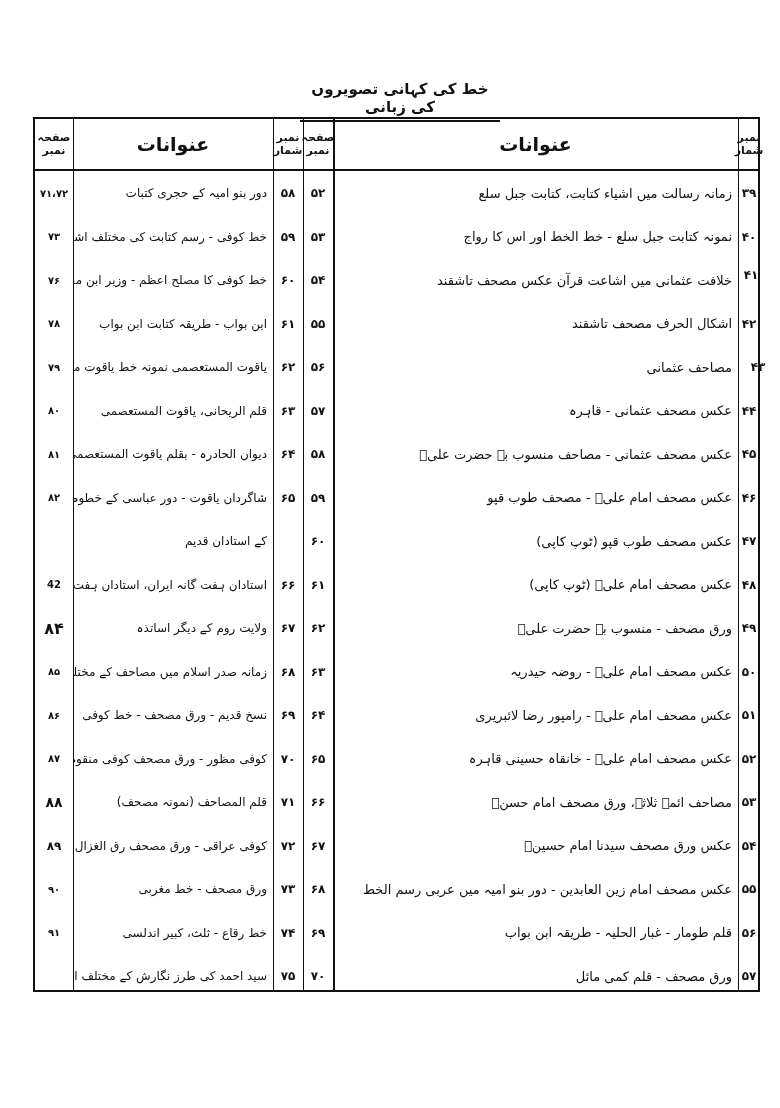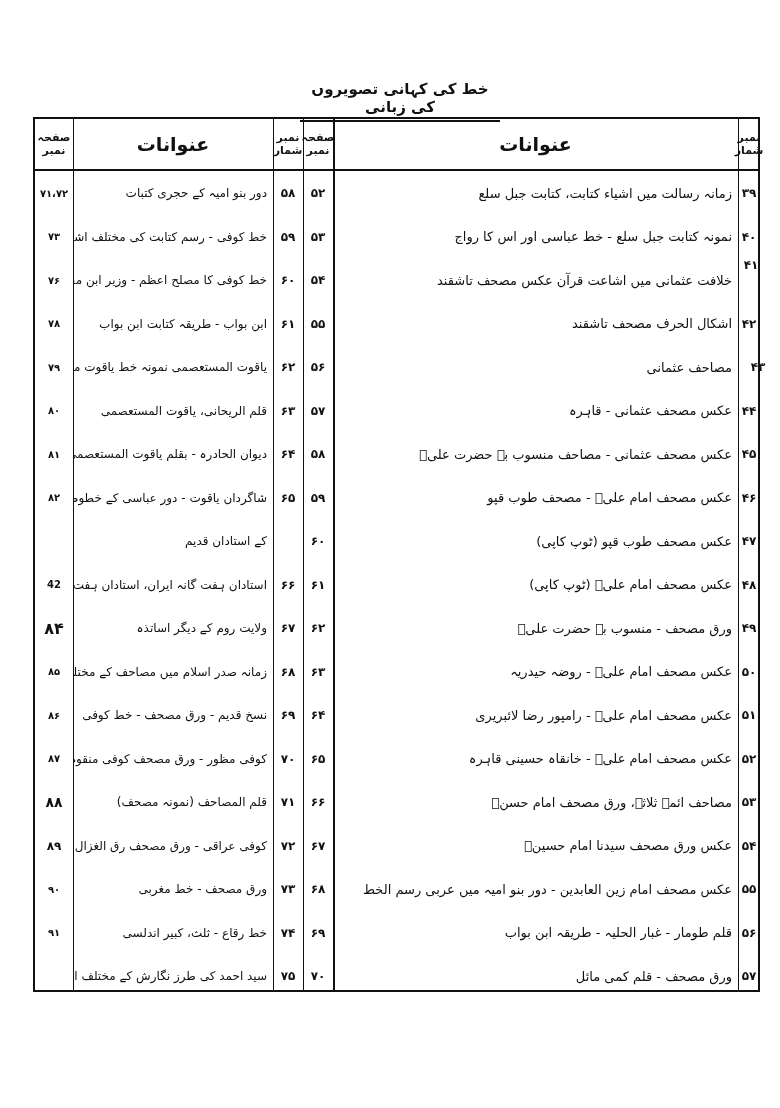--- a/index.html
+++ b/index.html
@@ -39,23 +39,23 @@
   <div class="hcell small" style="left:238px;width:30px">نمبر شمار</div>
   <div class="hcell small" style="left:268px;width:30px">صفحہ نمبر</div>
   <div class="hcell big" style="left:298px;width:405px">عنوانات</div>
   <div class="hcell small" style="left:703px;width:22px">نمبر شمار</div>
 
   <div id="rows">
       <div class="row num" style="top:56px;left:703px;width:22px">۳۹</div>
       <div class="row ttl" style="top:56px;left:298px;width:399px">زمانہ رسالت میں اشیاء کتابت، کتابت جبل سلع</div>
       <div class="row num" style="top:56px;left:268px;width:30px">۵۲</div>
       <div class="row num" style="top:99.5px;left:703px;width:22px">۴۰</div>
-      <div class="row ttl" style="top:99.5px;left:298px;width:399px">نمونہ کتابت جبل سلع - خط عباسی اور اس کا رواج</div>
+      <div class="row ttl" style="top:99.5px;left:298px;width:399px">نمونہ کتابت جبل سلع - خط الخط اور اس کا رواج</div>
       <div class="row num" style="top:99.5px;left:268px;width:30px">۵۳</div>
-      <div class="row num" style="top:128px;left:703px;width:26px">۴۱</div>
+      <div class="row num" style="top:138px;left:703px;width:26px">۴۱</div>
       <div class="row ttl" style="top:143px;left:298px;width:399px">خلافت عثمانی میں اشاعت قرآن عکس مصحف تاشقند</div>
       <div class="row num" style="top:143px;left:268px;width:30px">۵۴</div>
       <div class="row num" style="top:186.5px;left:703px;width:22px">۴۲</div>
       <div class="row ttl" style="top:186.5px;left:298px;width:399px">اشکال الحرف مصحف تاشقند</div>
       <div class="row num" style="top:186.5px;left:268px;width:30px">۵۵</div>
       <div class="row num" style="top:230px;left:703px;width:40px">۴۳</div>
       <div class="row ttl" style="top:230px;left:298px;width:399px">مصاحف عثمانی</div>
       <div class="row num" style="top:230px;left:268px;width:30px">۵۶</div>
       <div class="row num" style="top:273.5px;left:703px;width:22px">۴۴</div>
       <div class="row ttl" style="top:273.5px;left:298px;width:399px">عکس مصحف عثمانی - قاہرہ</div>

